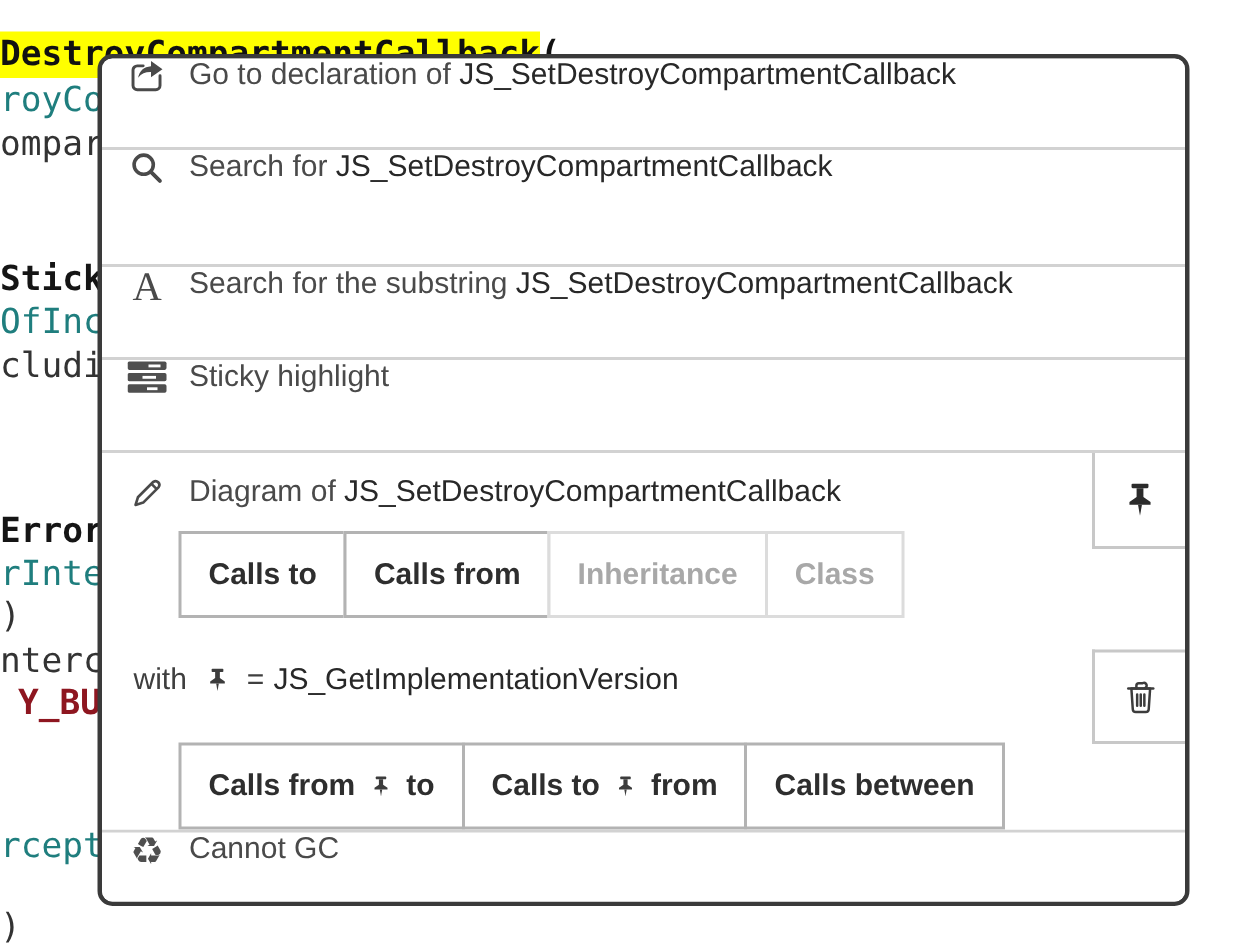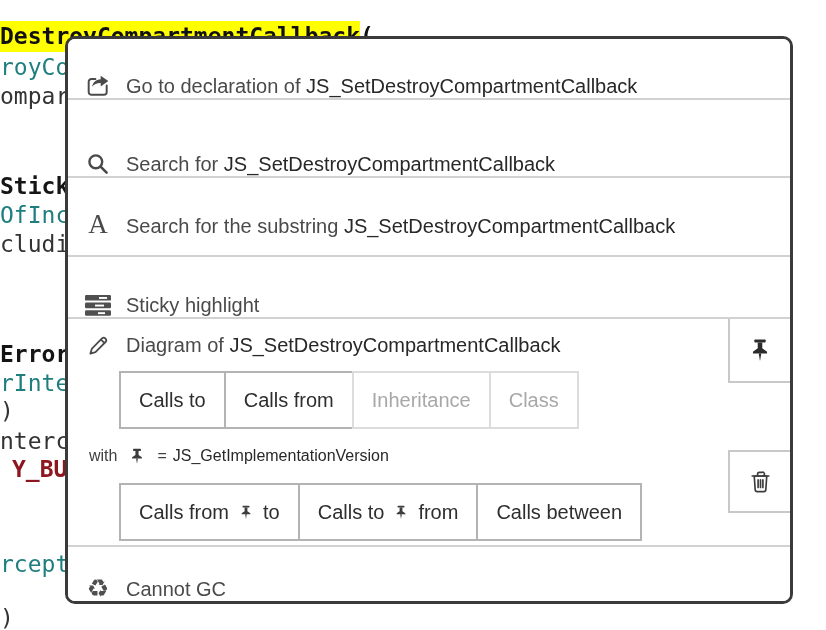--- a/index.html
+++ b/index.html
@@ -15,47 +15,47 @@
   .code-line.dark { color:#333333; }
   .code-line.boldblack { color:#151515; font-weight:bold; }
   .code-line.red { color:#8e1620; font-weight:bold;padding-left:12px; }
   .hl-line { font-weight:bold; color:#111; }
   .hl { background:#ffff00; padding:2px 0 3px 0; }
 
   
   .menu { position:absolute; left:65px; top:36px; width:728px; height:568px;
           background:#fff; border:3px solid #3a3a3a; border-radius:10px;
           display:flex; flex-direction:column; overflow:hidden; }
-  .mi { display:flex; align-items:flex-end; flex:0 0 auto; background:#fff; cursor:pointer; }
+  .mi { display:flex; align-items:flex-start; flex:0 0 auto; background:#fff; cursor:pointer; }
   .mi + .mi, .section, .mi-last { border-top:2px solid #d2d2d2; }
   .r1 { height:59px; }
   .r2 { height:78px; }
   .r3 { height:62px; }
-  .r4 { height:62px;margin-top:17px; }
+  .r4 { height:62px; }
   .r6 { height:56px; }
   .mi-icon { width:28px; margin-left:16px; margin-right:14px; display:flex;
              align-items:center; justify-content:center; color:#4a4a4a; flex:0 0 auto; }
   .mi-label { font-size:20px; color:#4a4a4a; white-space:pre; }
   .sym { color:#282828; }
   .serifA { font-family:"Liberation Serif", serif; font-size:27px; color:#4a4a4a;
             line-height:1; }
   .recycle { font-family:"DejaVu Sans", sans-serif; font-size:25px; color:#4f4f4f;
              line-height:1; }
 
   
   .section { position:relative; height:260px; background:#fff; }
   .label-row { height:52px; display:flex; align-items:center; }
   .tabs-row { display:flex; margin-left:51px; }
   .db { display:flex; align-items:center; height:58px; padding:16px 18px;
         border:2px solid #b3b3b3; background:#fff; font-size:20px; color:#2e2e2e;
-        margin-left:-2px; cursor:pointer; white-space:pre; }
+        margin-left:-2px; cursor:pointer; white-space:pre;font-weight:bold; }
   .db:first-child { margin-left:0; }
   .db.disabled { border-color:#dcdcdc; color:#a8a8a8; cursor:default; }
-  .with-row { height:54px; display:flex; align-items:center; padding-left:21px;
-              font-size:16px; color:#3f3f3f; }
+  .with-row { height:83px; display:flex; align-items:center; padding-left:21px;
+              font-size:20px; color:#3f3f3f; }
   .with-row .sym { margin-left:6px; }
   .pin-sm { display:inline-flex; margin:0 11px; color:#3c3c3c; }
   .db .pin-sm { margin:0 9px; }
   .sq-btn { position:absolute; right:0; width:62px; background:#fff;
             border:2px solid #c8c8c8; border-right:none; display:flex;
             align-items:center; justify-content:center; cursor:pointer; color:#2b2b2b; }
   .pin-btn { top:0; height:64px; border-top:none; }
   .trash-btn { top:131px; height:63px; color:#3c3c3c; }
 
   svg { display:block; }

